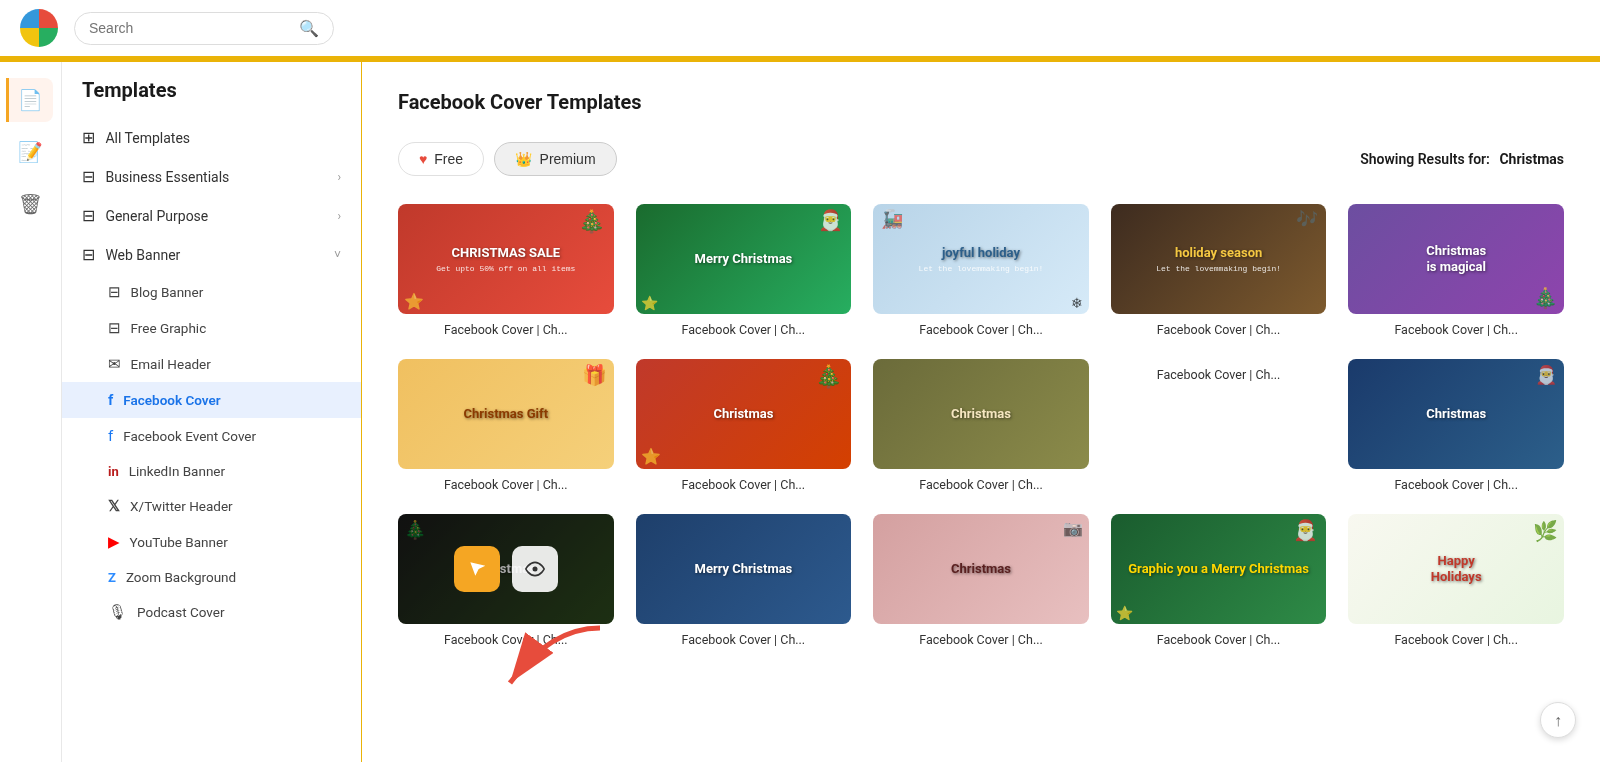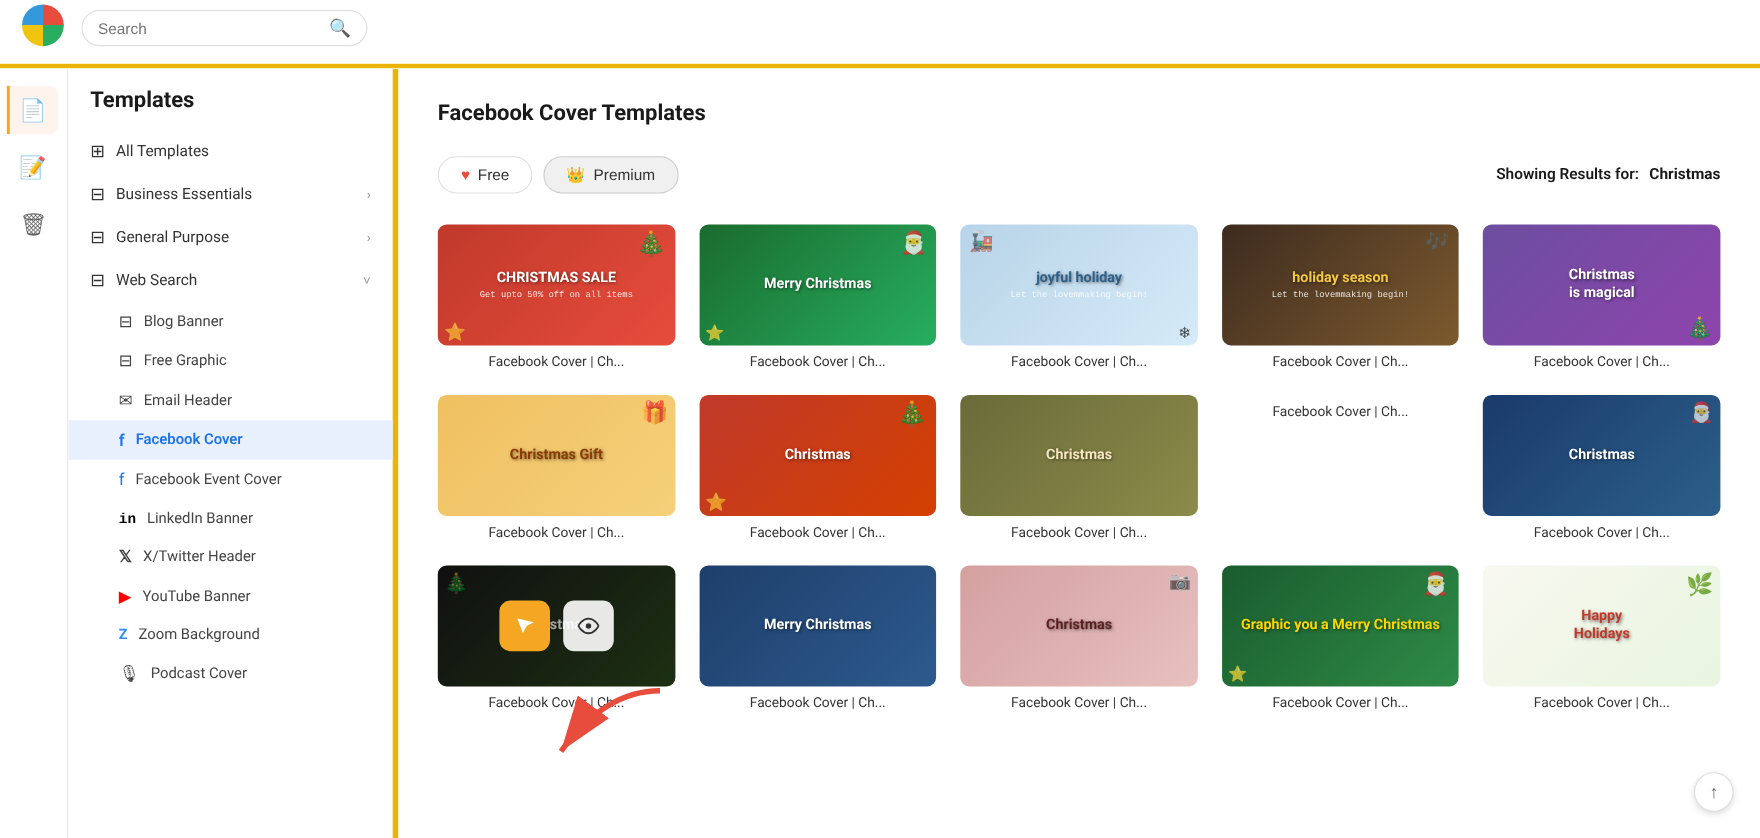--- a/index.html
+++ b/index.html
@@ -1,23 +1,23 @@
 <!DOCTYPE html>
 <html><head>
   <meta charset="utf-8">
   <style>
     * { box-sizing: border-box; margin: 0; padding: 0; }
     body { font-family: -apple-system, BlinkMacSystemFont, 'Segoe UI', Roboto, sans-serif; background: #fff; overflow: hidden; height: 762px; width: 1600px; }
 
     
     .top-nav {
       height: 62px;
-      border-bottom: 4px solid #eab308;
-      display: flex;
-      align-items: flex-end;
+      border-bottom: 6px solid #eab308;
+      display: flex;
+      align-items: center;
       padding: 16px 20px;
       position: fixed;
       top: 0; left: 0; right: 0;
       background: #fff;
       z-index: 100;
     }
     .logo {
       width: 38px; height: 38px;
       background: conic-gradient(from 0deg, #e74c3c 0deg 90deg, #27ae60 90deg 180deg, #f1c40f 180deg 270deg, #3498db 270deg 360deg);
       border-radius: 50%;
@@ -108,21 +108,21 @@
       color: #f5a623;
       border-left: 3px solid #f5a623;
       border-radius: 0 8px 8px 0;
       width: 47px;
       margin-left: -3px;
     }
 
     
     .left-sidebar {
       width: 300px;
-      border-right: 5px solid #eab308;
+      border-right: 1px solid #eab308;
       overflow-y: auto;
       padding: 16px 0;
       flex-shrink: 0;
     }
     .sidebar-title {
       font-size: 20px;
       font-weight: 700;
       color: #1a1a1a;
       padding: 0 20px 16px;
     }
@@ -316,21 +316,21 @@
       border: 1px solid #ddd;
       box-shadow: 0 2px 6px rgba(0,0,0,0.15);
       display: flex; align-items: center; justify-content: center;
       cursor: pointer;
       font-size: 16px;
       color: #666;
     }
 
     
     .fb-icon { color: #1877f2; }
-    .li-icon { color: #000000; font-family: Liberation Mono, monospace; }
+    .li-icon { color: #b91c1c; }
     .yt-icon { color: #ff0000; }
     .zoom-icon { color: #2d8cff; }
   </style>
 </head>
 <body>
 
 <nav class="top-nav">
   <div class="logo"></div>
   <div class="search-bar">
     <input type="text" placeholder="Search" style="">
@@ -358,21 +358,21 @@
       <span>Business Essentials</span>
       <span class="chevron">›</span>
     </div>
     <div class="sidebar-item">
       <span class="item-icon">⊟</span>
       <span>General Purpose</span>
       <span class="chevron">›</span>
     </div>
     <div class="sidebar-item">
       <span class="item-icon">⊟</span>
-      <span>Web Search</span>
+      <span>Web Banner</span>
       <span class="chevron">˅</span>
     </div>
 
     <div class="sidebar-sub-item">
       <span class="item-icon">⊟</span>
       <span>Blog Banner</span>
     </div>
     <div class="sidebar-sub-item">
       <span class="item-icon">⊟</span>
       <span>Free Graphic</span>

